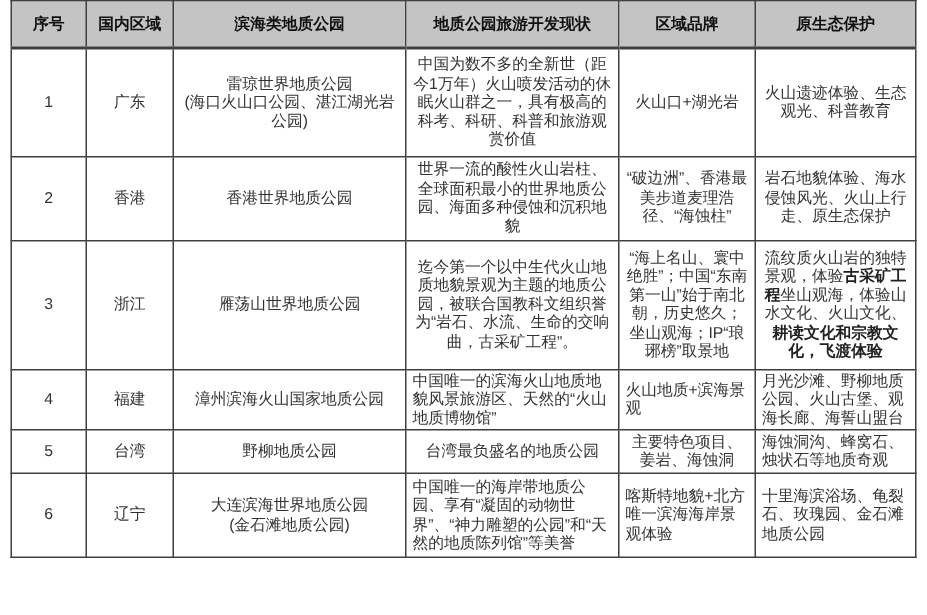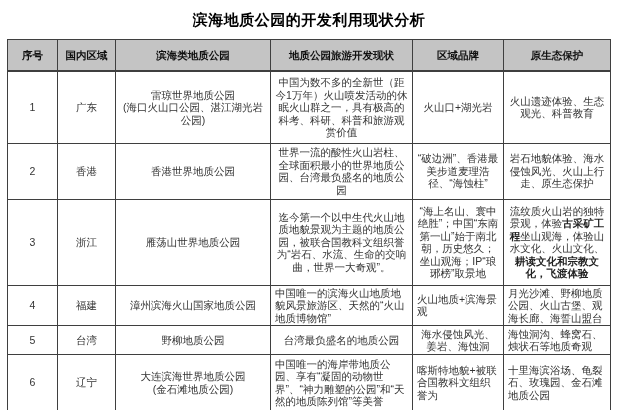--- a/index.html
+++ b/index.html
@@ -50,21 +50,20 @@
     height:28px;
     border-bottom-width:2px;
   }
   table.geo td.ta-left{text-align:left;}
   table.geo b{font-weight:bold;color:#222;}
 </style>
 </head>
 <body>
 
 <div class="page">
-  <h1 class="title">滨海地质公园的开发利用现状分析</h1>
 
   <table class="geo">
     <colgroup>
       <col style="width:50px">
       <col style="width:58px">
       <col style="width:155px">
       <col style="width:142px">
       <col style="width:91px">
       <col style="width:107px">
     </colgroup>
@@ -85,52 +84,52 @@
           <td>雷琼世界地质公园
 (海口火山口公园、湛江湖光岩公园)</td>
           <td>中国为数不多的全新世（距今1万年）火山喷发活动的休眠火山群之一，具有极高的科考、科研、科普和旅游观赏价值</td>
           <td>火山口+湖光岩</td>
           <td>火山遗迹体验、生态观光、科普教育</td>
         </tr>
         <tr style="height: 56px;">
           <td>2</td>
           <td>香港</td>
           <td>香港世界地质公园</td>
-          <td>世界一流的酸性火山岩柱、全球面积最小的世界地质公园、台湾最负盛名的地质公园</td>
+          <td>世界一流的酸性火山岩柱、全球面积最小的世界地质公园、海面多种侵蚀和沉积地貌</td>
           <td>“破边洲”、香港最美步道麦理浩径、“海蚀柱”</td>
           <td>岩石地貌体验、海水侵蚀风光、火山上行走、原生态保护</td>
         </tr>
         <tr style="height: 86px;">
           <td>3</td>
           <td>浙江</td>
           <td>雁荡山世界地质公园</td>
-          <td>迄今第一个以中生代火山地质地貌景观为主题的地质公园，被联合国教科文组织誉为“岩石、水流、生命的交响曲，世界一大奇观”。</td>
+          <td>迄今第一个以中生代火山地质地貌景观为主题的地质公园，被联合国教科文组织誉为“岩石、水流、生命的交响曲，古采矿工程”。</td>
           <td>“海上名山、寰中绝胜”；中国“东南第一山”始于南北朝，历史悠久；坐山观海；IP“琅琊榜”取景地</td>
           <td><span>流纹质火山岩的独特景观，体验</span><b>古采矿工程</b><span>坐山观海，体验山水文化、火山文化、</span><b>耕读文化和宗教文化，飞渡体验</b></td>
         </tr>
         <tr style="height: 36px;">
           <td>4</td>
           <td>福建</td>
           <td>漳州滨海火山国家地质公园</td>
           <td class="ta-left">中国唯一的滨海火山地质地貌风景旅游区、天然的“火山地质博物馆”</td>
           <td class="ta-left">火山地质+滨海景观</td>
           <td class="ta-left">月光沙滩、野柳地质公园、火山古堡、观海长廊、海誓山盟台</td>
         </tr>
         <tr style="height: 29px;">
           <td>5</td>
           <td>台湾</td>
           <td>野柳地质公园</td>
           <td>台湾最负盛名的地质公园</td>
-          <td>海水侵蚀风光、姜岩、海蚀洞</td>
+          <td>主要特色项目、姜岩、海蚀洞</td>
           <td class="ta-left">海蚀洞沟、蜂窝石、烛状石等地质奇观</td>
         </tr>
         <tr style="height: 56px;">
           <td>6</td>
           <td>辽宁</td>
           <td>大连滨海世界地质公园
 (金石滩地质公园)</td>
           <td class="ta-left">中国唯一的海岸带地质公园、享有“凝固的动物世界”、“神力雕塑的公园”和“天然的地质陈列馆”等美誉</td>
-          <td class="ta-left">喀斯特地貌+被联合国教科文组织誉为</td>
+          <td class="ta-left">喀斯特地貌+北方唯一滨海海岸景观体验</td>
           <td class="ta-left">十里海滨浴场、龟裂石、玫瑰园、金石滩地质公园</td>
         </tr>
       </tbody>
   </table>
 </div>
 
 </body></html>

